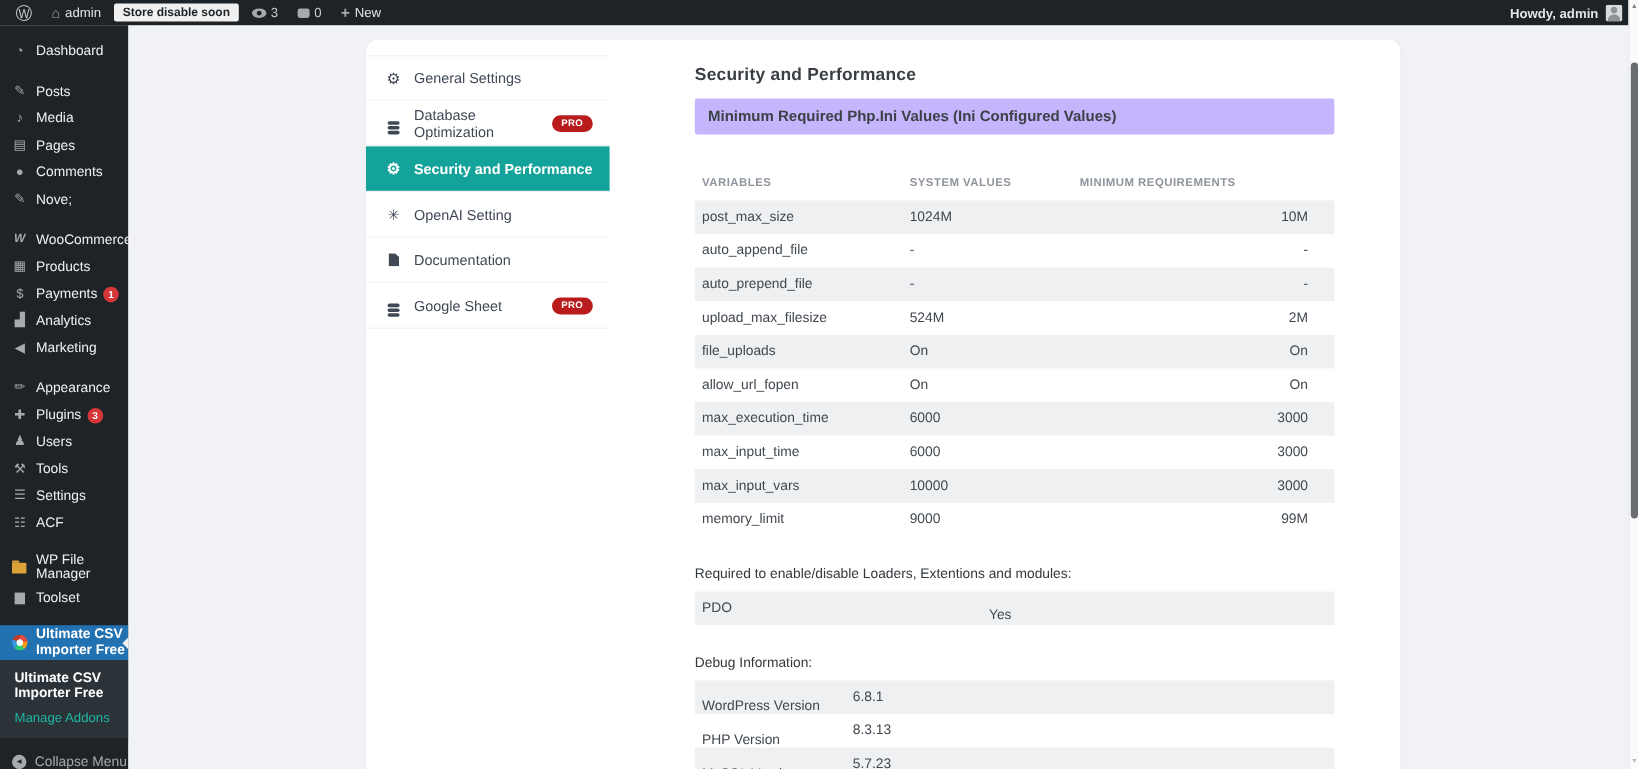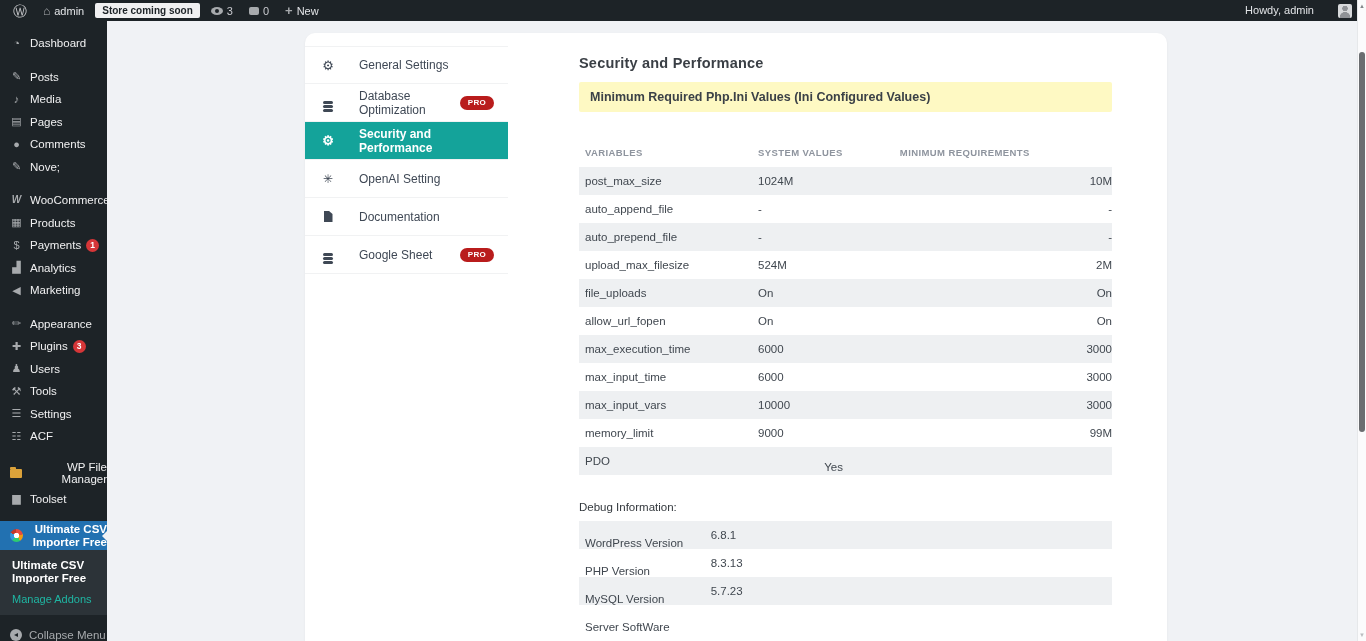--- a/index.html
+++ b/index.html
@@ -18,35 +18,35 @@
   .coming-soon { background:#f0f0f1; color:#1d2327; font-size:10px; font-weight:bold;
                  padding:2px 7px; border-radius:2px; line-height:1.1; }
   .eye-icon { width:12px; height:8px; background:#a7aaad; border-radius:50%; position:relative; }
   .eye-icon::after { content:""; position:absolute; left:4px; top:2px; width:4px; height:4px;
                      background:#1d2327; border-radius:50%; }
   .bubble-icon { width:10px; height:8px; background:#a7aaad; border-radius:2px; position:relative; }
   .bubble-icon::after { content:""; position:absolute; left:2px; bottom:-3px;
                         border:3px solid transparent; border-top-color:#a7aaad; border-left-width:2px; border-right-width:2px; }
   .plus-icon { font-size:13px; color:#a7aaad; font-weight:bold; line-height:1; }
   .ab-count { color:#c9cacf; }
-  .ab-right { margin-left:auto; display:flex; align-items:flex-start; gap:24px; padding-right:14px; }
+  .ab-right { margin-left:auto; display:flex; align-items:flex-end; gap:6px; padding-right:14px;font-weight:bold; }
   .avatar { width:14px; height:14px; border-radius:2px;
             background:radial-gradient(circle at 50% 32%, #8f9296 2.5px, rgba(0,0,0,0) 3px),
                        radial-gradient(circle at 50% 95%, #8f9296 5px, rgba(0,0,0,0) 5.5px), #d7d9db; }
 
   
   .sidebar { position:absolute; top:21px; left:0; width:107px; bottom:0;
              background:#1d2327; color:#f0f0f1; font-size:11.5px; }
   .menu { padding-top:11px; }
   .menu-item { display:flex; align-items:center; min-height:22.5px; padding:2px 0;
                position:relative; cursor:pointer; }
   .menu-item.gap { margin-top:11px; }
   .mi-icon { width:13px; margin:0 7px 0 10px; text-align:center; color:#a7aaad;
              font-size:11px; line-height:1; flex:none; }
-  .mi-label { line-height:12.5px;text-align:right; }
+  .mi-label { line-height:12.5px; }
   .menu-item.active { background:#2271b1; }
   .menu-item.active .mi-label { color:#fff; font-weight:bold; }
   .menu-item.active::after { content:""; position:absolute; right:0; top:50%;
                transform:translateY(-50%); border:5px solid transparent; border-right-color:#f0f2f5; }
   .mi-badge { margin-left:5px; background:#d63638; color:#fff; font-size:8.5px; font-weight:bold;
               min-width:13px; height:13px; border-radius:7px; display:inline-flex;
               align-items:center; justify-content:center; padding:0 3px; }
   .csv-logo { width:13px; height:13px; border-radius:50%; flex:none; margin:0 7px 0 10px;
               background:radial-gradient(circle, #ffffff 2.5px, rgba(0,0,0,0) 3px),
                 conic-gradient(#e84c3d 0 22%, #f39c12 22% 40%, #2ecc71 40% 62%, #3498db 62% 82%, #c0392b 82% 100%); }
@@ -62,48 +62,48 @@
   .collapse-icon { width:12px; height:12px; border-radius:50%; background:#a7aaad; color:#1d2327;
               font-size:8px; display:flex; align-items:center; justify-content:center; line-height:1; }
 
   
   .content-area { position:absolute; left:107px; top:21px; right:0; bottom:0; background:#f0f2f5; }
   .card { position:absolute; left:198px; top:12px; width:862px; height:700px;
           background:#fff; border-radius:10px; box-shadow:0 1px 3px rgba(20,30,40,.05); }
 
   
   .tabnav { position:absolute; left:0; top:13px; width:203px; }
-  .tab { display:flex; align-items:center; gap:24px; height:38px; padding:0 14px 0 16px;
+  .tab { display:flex; align-items:center; gap:10px; height:38px; padding:0 14px 0 16px;
          border-bottom:1px solid #f1f2f3; background:#fff; color:#3f4855;
          font-size:12px; cursor:pointer; }
   .tab:first-child { border-top:1px solid #f1f2f3; }
   .tab.active { background:#14a39a; color:#fff; font-weight:bold; }
   .tab-icon { width:14px; flex:none; display:inline-flex; align-items:center; justify-content:center; color:inherit; }
   .icon-gear::before { content:"⚙"; font-size:13px; line-height:1; }
   .icon-openai::before { content:"✳"; font-size:12px; line-height:1; }
   .icon-discs { height:11px; }
   .icon-discs::before { content:""; width:10px; height:3px; border-radius:1.5px; background:currentColor;
          box-shadow:0 4px 0 currentColor, 0 8px 0 currentColor; display:block; }
   .icon-doc::before { content:""; display:block; width:9px; height:11px; background:currentColor;
          clip-path:polygon(0 0, 62% 0, 100% 28%, 100% 100%, 0 100%); }
   .pro-badge { margin-left:auto; background:#b91c1c; color:#fff; font-size:8px; font-weight:bold;
          letter-spacing:.3px; padding:3px 8px; border-radius:9px; line-height:1; }
 
   
   .panel { position:absolute; left:274px; top:22px; width:533px; color:#3c434a; }
   .panel-title { font-size:14.5px; font-weight:bold; color:#3a3f45; letter-spacing:.2px; margin-bottom:11px; }
-  .header-bar { background:#fef9c3; height:30px; display:flex; align-items:center; padding:0 11px;
+  .header-bar { background:#c4b5fd; height:30px; display:flex; align-items:center; padding:0 11px;
          font-size:12.5px; font-weight:bold; color:#3b4147; border-radius:2px; }
   .col-row { display:flex; height:30px; align-items:center; font-size:9.5px; font-weight:bold;
          color:#8e949e; letter-spacing:.4px;margin-top:25px; }
   .t-row { display:flex; height:28px; align-items:center; font-size:11.5px; color:#40474f; }
   .striped > .t-row:nth-child(odd) { background:#eef0f2; }
   .php .c1 { width:33.6%; padding-left:6px; }
   .php .c2 { width:26.6%; }
-  .php .c3 { flex:1; text-align:right; padding-right:0; }
+  .php .c3 { flex:1; text-align:right; padding-right:22px; }
   .php.col-row .c3 { text-align:left; padding-right:0; }
   .section-label { font-size:11.5px; color:#33383d; margin:26px 0 8px; }
   .loaders .c1 { width:46%; padding-left:6px; }
   .loaders .c2 { flex:1;margin-top:12px; }
   .debug .c1 { width:24.7%; padding-left:6px;margin-top:16px; }
   .debug .c2 { flex:1; }
 
   
   .scrollbar { position:absolute; top:0; right:0; width:9px; height:641px; background:#fbfbfc;
          border-left:1px solid #e6e8ea; z-index:9; }
@@ -119,21 +119,21 @@
 
   <div class="adminbar">
     <div class="ab-left">
       <span class="ab-item">
           <span class="wp-logo">Ⓦ</span>
         </span>
       <span class="ab-item">
         <span class="home-icon">⌂</span>
         <span>admin</span>
       </span>
-      <span class="coming-soon">Store coming soon</span>
+      <span class="coming-soon">Store disable soon</span>
       <span class="ab-item">
         <span class="eye-icon"></span>
         <span class="ab-count">3</span>
       </span>
       <span class="ab-item">
         <span class="bubble-icon"></span>
         <span class="ab-count">0</span>
       </span>
       <span class="ab-item">
         <span class="plus-icon">+</span>
@@ -324,20 +324,21 @@
               <span class="c1">max_input_vars</span>
               <span class="c2">10000</span>
               <span class="c3">3000</span>
             </div>
             <div class="t-row php">
               <span class="c1">memory_limit</span>
               <span class="c2">9000</span>
               <span class="c3">99M</span>
             </div>
           </div>
+        <div class="section-label">Required to enable/disable Loaders, Extentions and modules:</div>
         <div class="striped" id="loader-rows">
             <div class="t-row loaders">
               <span class="c1">PDO</span>
               <span class="c2">Yes</span>
             </div>
           </div>
         <div class="section-label">Debug Information:</div>
         <div class="striped" id="debug-rows">
             <div class="t-row debug">
               <span class="c1">WordPress Version</span>

